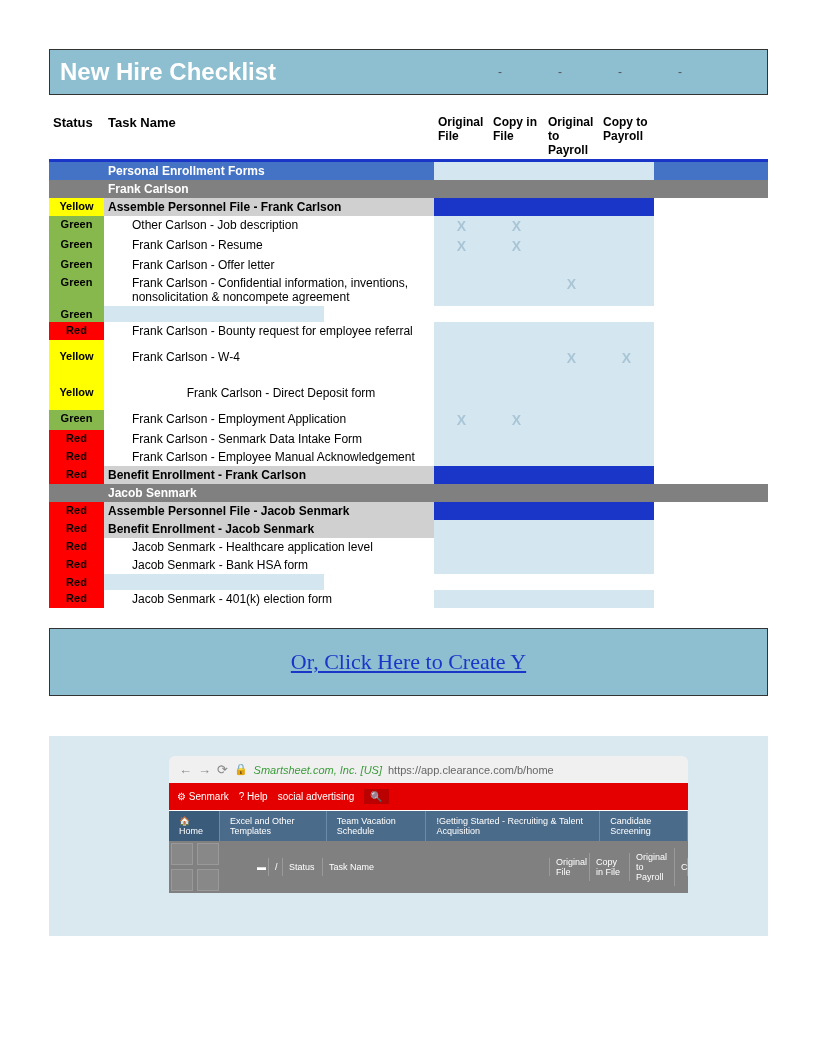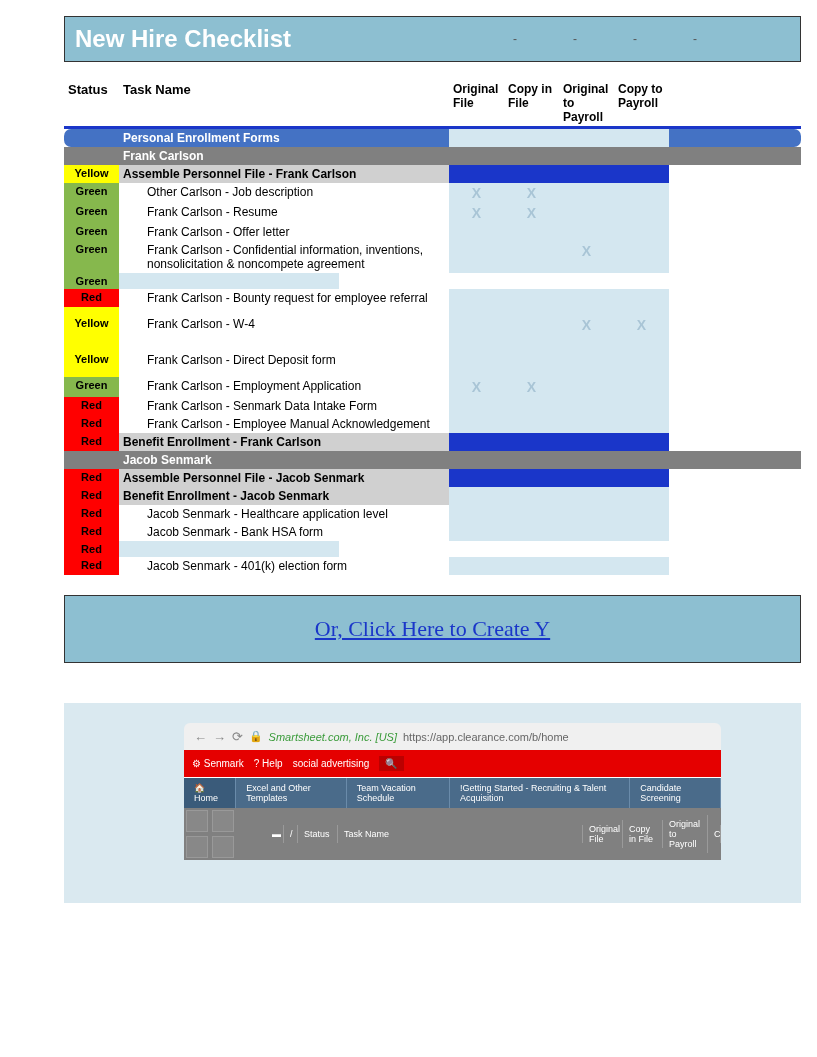--- a/index.html
+++ b/index.html
@@ -1,25 +1,25 @@
 <!DOCTYPE html>
 <html><head>
 <meta charset="utf-8">
 <style>
   * { box-sizing: border-box; margin: 0; padding: 0; }
   body { font-family: Arial, sans-serif; font-size: 12px; background: #fff; width: 817px; }
-  .container { padding: 16px; margin-left: 48px; }
+  .container { padding: 49px; }
   .title-bar { background: #8dbfd1; color: #fff; font-size: 24px; font-weight: bold; padding: 8px 10px; display: flex; align-items: center; border: 1px solid #333; }
   .title-bar .title-text { flex: 0 0 410px; }
   .title-bar .dash-cell { flex: 0 0 60px; text-align: center; color: #555; font-size: 12px; font-weight: normal; }
   .header-row { display: flex; font-weight: bold; font-size: 13px; border-bottom: 3px solid #1a36c9; margin-top: 18px; }
   .col-status { flex: 0 0 55px; padding: 2px 4px; }
   .col-task { flex: 0 0 330px; padding: 2px 4px; }
   .col-check { flex: 0 0 55px; padding: 2px 4px; font-size: 12px; }
-  .section-personal { background: #4472c4; color: #fff; font-weight: bold; display: flex; border-radius: 7px; }
+  .section-personal { background: #4472c4; color: #fff; font-weight: bold; display: flex; }
   .section-person { background: #808080; color: #fff; font-weight: bold; display: flex; }
   .row { display: flex; }
   .checks-bg { background: #d4e7f0; }
   .status-cell { text-align: center; font-weight: bold; font-size: 11px; }
   .bg-yellow { background: #ffff00; }
   .bg-green { background: #86b84d; }
   .bg-red { background: #ff0000; }
   .task-heading { font-weight: bold; background: #d0d0d0; }
   .blue-bar { background: #1a36c9; }
   .indent { padding-left: 28px; font-size: 12px; }
@@ -140,21 +140,21 @@
       <div class="row">
         <div class="col-status status-cell bg-yellow" style="padding-top: 10px; padding-bottom: 10px;">Yellow</div>
         <div class="col-task indent" style="padding-top: 10px; padding-bottom: 10px;">Frank Carlson - W-4</div>
         <div class="col-check checks-bg check-x" style="padding-top: 10px; padding-bottom: 10px;"></div>
         <div class="col-check checks-bg check-x" style="padding-top: 10px; padding-bottom: 10px;"></div>
         <div class="col-check checks-bg check-x" style="padding-top: 10px; padding-bottom: 10px;">X</div>
         <div class="col-check checks-bg check-x" style="padding-top: 10px; padding-bottom: 10px;">X</div>
       </div>
       <div class="row">
         <div class="col-status status-cell bg-yellow" style="padding-top: 10px; padding-bottom: 10px;">Yellow</div>
-        <div class="col-task indent" style="padding-top: 10px; padding-bottom: 10px;">Frank Carlson - Direct Deposit form</div>
+        <div class="col-task indent" style="padding-top: 10px; padding-bottom: 10px; text-align: center;">Frank Carlson - Direct Deposit form</div>
         <div class="col-check checks-bg check-x" style="padding-top: 10px; padding-bottom: 10px;"></div>
         <div class="col-check checks-bg check-x" style="padding-top: 10px; padding-bottom: 10px;"></div>
         <div class="col-check checks-bg check-x" style="padding-top: 10px; padding-bottom: 10px;"></div>
         <div class="col-check checks-bg check-x" style="padding-top: 10px; padding-bottom: 10px;"></div>
       </div>
       <div class="row">
         <div class="col-status status-cell bg-green" style="">Green</div>
         <div class="col-task indent" style="">Frank Carlson - Employment Application</div>
         <div class="col-check checks-bg check-x" style="">X</div>
         <div class="col-check checks-bg check-x" style="">X</div>

